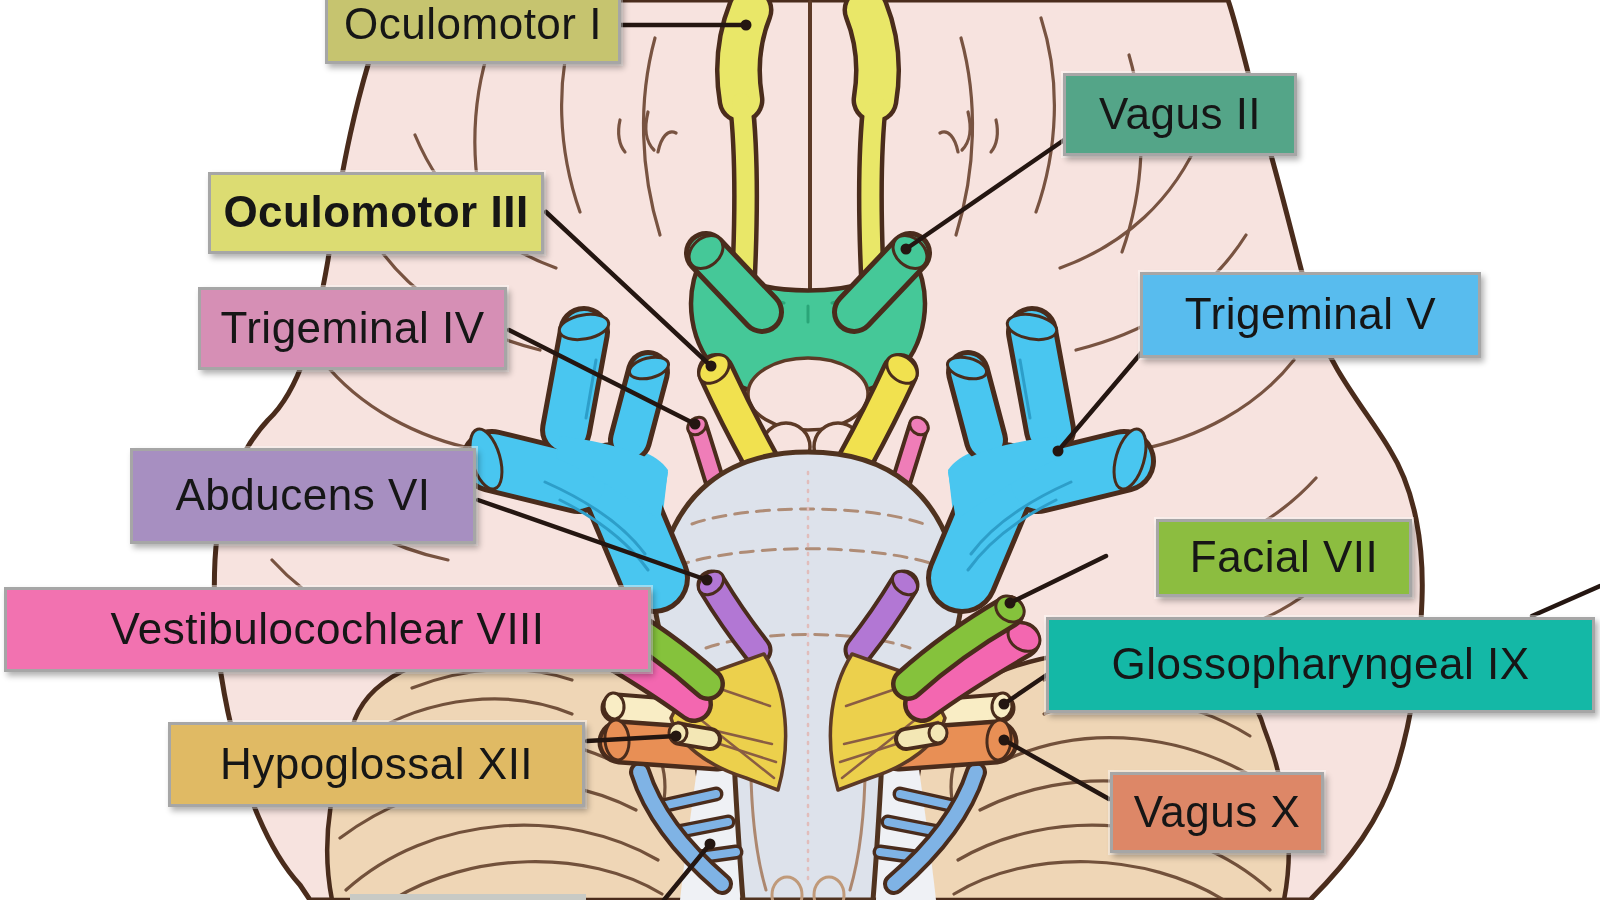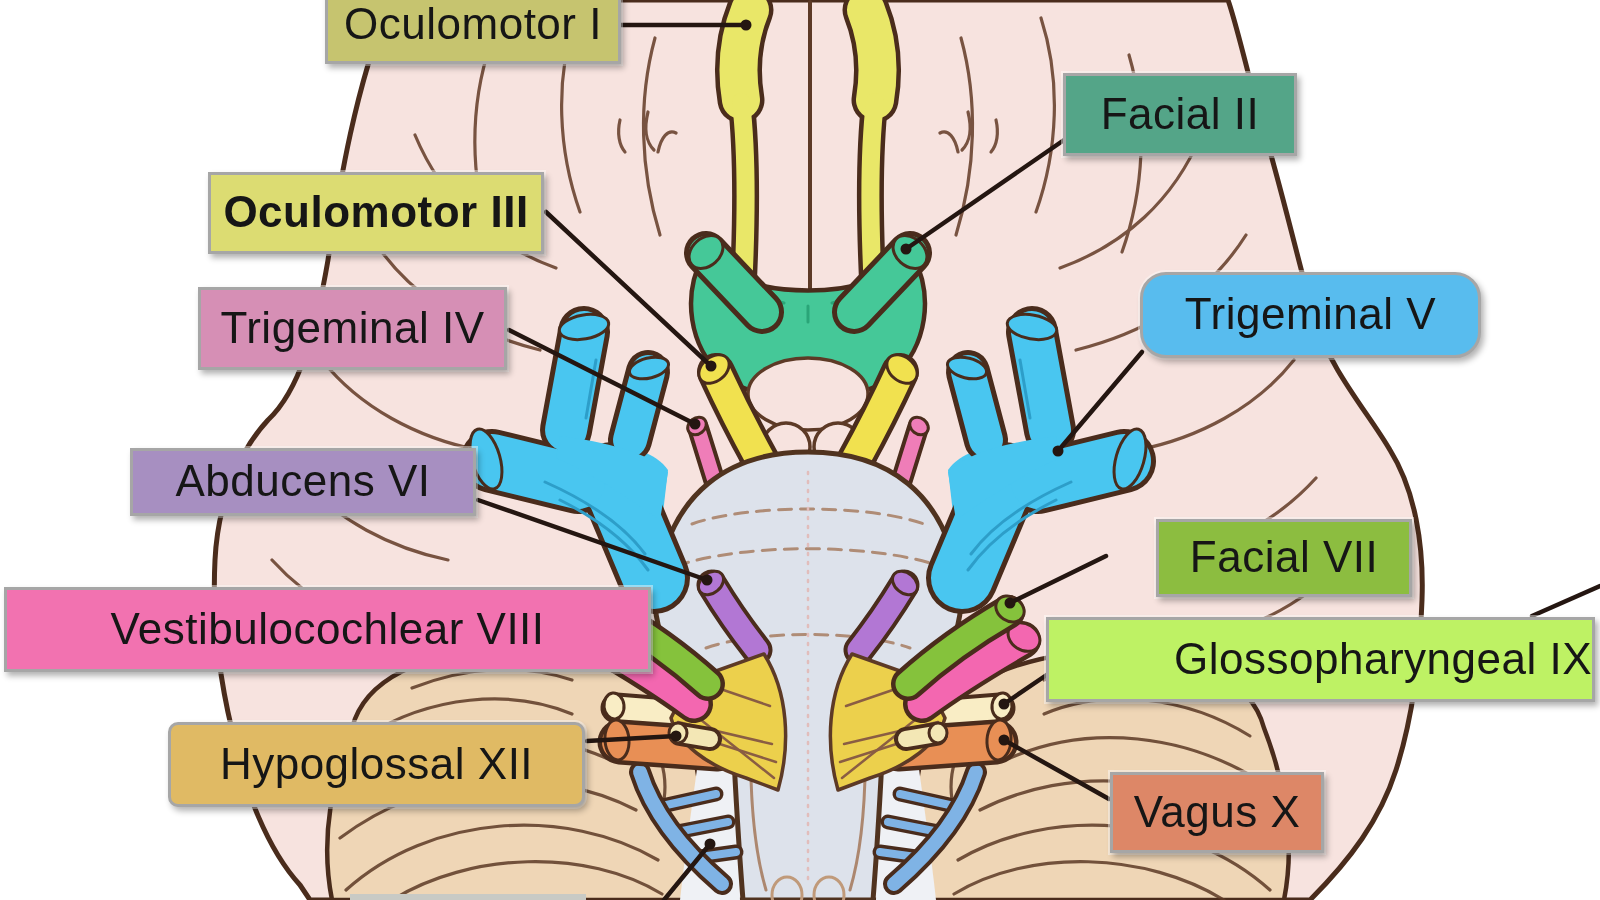--- a/index.html
+++ b/index.html
@@ -227,42 +227,42 @@
     </g>
   </g>
 
   <rect x="350" y="894" width="236" height="6" fill="#c8cac5"></rect>
 </svg>
 
   <div class="label" style="left: 325px; top: -14px; width: 296px; height: 78px; background-color: rgb(198, 196, 111);">
     <span>Oculomotor I</span>
   </div>
   <div class="label" style="left: 1063px; top: 73px; width: 234px; height: 83px; background-color: rgb(84, 165, 136);">
-    <span>Facial II</span>
+    <span>Vagus II</span>
   </div>
   <div class="label" style="left: 208px; top: 172px; width: 336px; height: 82px; background-color: rgb(220, 220, 114); font-weight: bold;">
     <span>Oculomotor III</span>
   </div>
   <div class="label" style="left: 198px; top: 287px; width: 309px; height: 83px; background-color: rgb(214, 143, 181);">
     <span>Trigeminal IV</span>
   </div>
-  <div class="label" style="left: 1140px; top: 272px; width: 341px; height: 86px; background-color: rgb(88, 188, 238); border-radius: 26px;">
+  <div class="label" style="left: 1140px; top: 272px; width: 341px; height: 86px; background-color: rgb(88, 188, 238);">
     <span>Trigeminal V</span>
   </div>
-  <div class="label" style="left: 130px; top: 448px; width: 346px; height: 68px; background-color: rgb(167, 143, 193);">
+  <div class="label" style="left: 130px; top: 448px; width: 346px; height: 96px; background-color: rgb(167, 143, 193);">
     <span>Abducens VI</span>
   </div>
   <div class="label" style="left: 1108px; top: 519px; width: 256px; height: 78px; background-color: rgb(140, 189, 64); margin-left: 48px;">
     <span>Facial VII</span>
   </div>
   <div class="label" style="left: 4px; top: 587px; width: 647px; height: 85px; background-color: rgb(242, 114, 176);">
     <span>Vestibulocochlear VIII</span>
   </div>
-  <div class="label" style="left: 1046px; top: 617px; width: 549px; height: 85px; background-color: #bef264; justify-content: flex-end;">
+  <div class="label" style="left: 1046px; top: 617px; width: 549px; height: 96px; background-color: #14b8a6;">
     <span>Glossopharyngeal IX</span>
   </div>
-  <div class="label" style="left: 168px; top: 722px; width: 417px; height: 85px; background-color: rgb(224, 186, 100); border-radius: 10px;">
+  <div class="label" style="left: 168px; top: 722px; width: 417px; height: 85px; background-color: rgb(224, 186, 100);">
     <span>Hypoglossal XII</span>
   </div>
   <div class="label" style="left: 1110px; top: 772px; width: 214px; height: 81px; background-color: rgb(221, 135, 103);">
     <span>Vagus X</span>
   </div>
 </div>
 
 </body></html>

